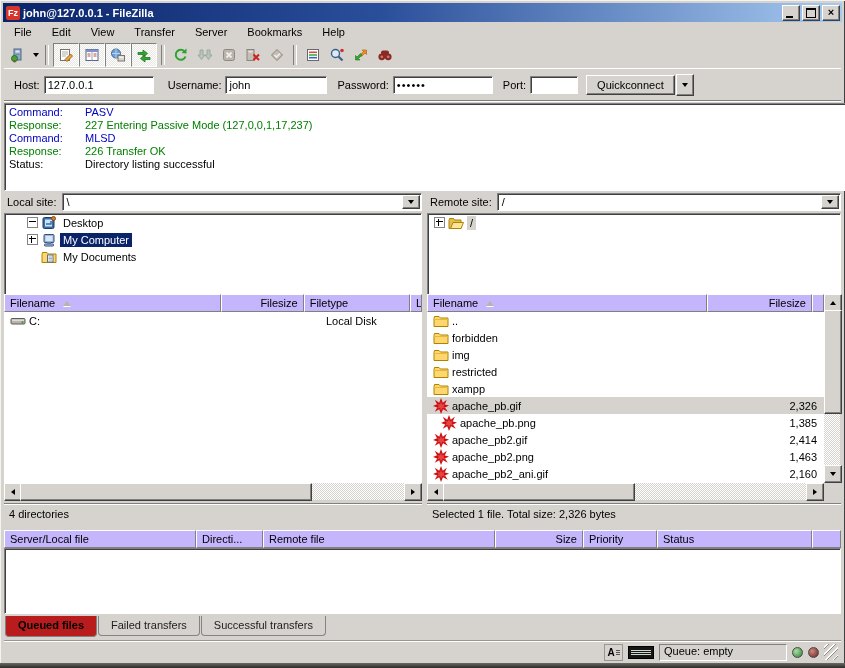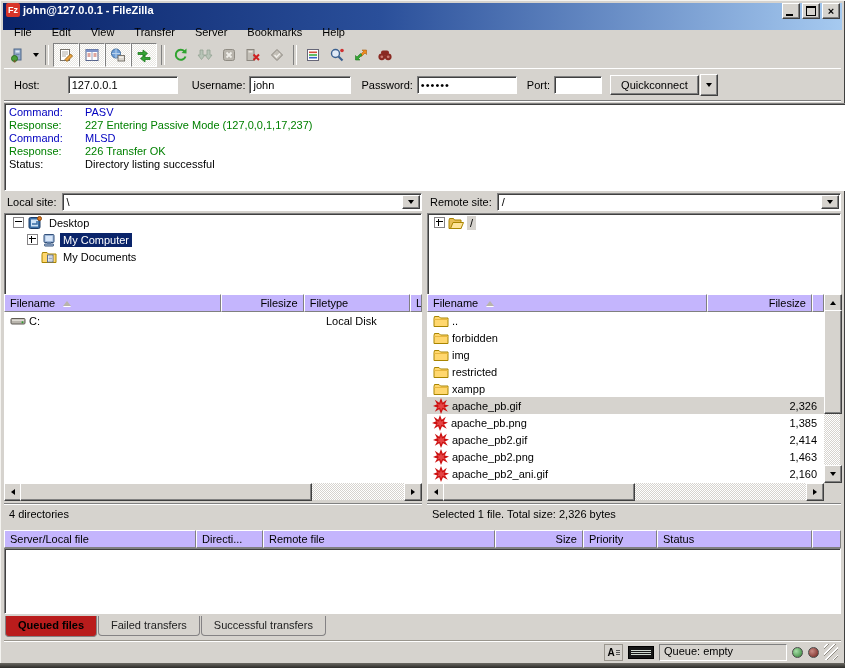--- a/index.html
+++ b/index.html
@@ -6,23 +6,23 @@
   .screen{
     position:relative;width:845px;height:668px;background:#d6d3ce;overflow:hidden;
     font-family:"Liberation Sans",sans-serif;font-size:11px;color:#000;
     box-shadow:inset 1px 1px 0 #f4f3f0, inset -1px 0 0 #404040;
   }
   
   .raised{background:#d6d3ce;border:1px solid;border-color:#ffffff #404040 #404040 #ffffff;box-shadow:inset -1px -1px 0 #808080;}
   .sunken-white{background:#fff;border:1px solid;border-color:#808080 #ffffff #ffffff #808080;box-shadow:inset 1px 1px 0 #404040;}
   .dither{background-color:#fff;background-image:repeating-conic-gradient(#d6d3ce 0% 25%, #ffffff 0% 50%);background-size:2px 2px;}
   
-  .titlebar{position:absolute;left:3px;top:3px;right:3px;height:27px;
+  .titlebar{position:absolute;left:3px;top:3px;right:3px;height:19px;
     background:linear-gradient(90deg,#0a246a,#2a4f9a 45%,#a6caf0);
-    display:flex;align-items:flex-start;padding:0 2px;}
+    display:flex;align-items:center;padding:0 2px;}
   .fz-icon{width:14px;height:14px;background:#d8352a;border-radius:2px;color:#fff;
     font-weight:bold;font-size:9px;display:flex;align-items:center;justify-content:center;margin:0 3px 0 1px;}
   .title-text{color:#fff;font-weight:bold;flex:1;padding-top:1px;}
   .winbtns{display:flex;gap:2px;}
   .wbtn{width:16px;height:14px;position:relative;display:flex;align-items:center;justify-content:center;font-size:9px;font-weight:bold;}
   .glyph-min{position:absolute;left:3px;bottom:2px;width:7px;height:2px;background:#000;}
   .glyph-max{width:8px;height:7px;border:1px solid #000;border-top-width:2px;}
   .glyph-close{font-size:11px;line-height:9px;font-weight:bold;}
   
   .menubar{position:absolute;left:4px;top:23px;right:4px;height:19px;display:flex;align-items:center;}
@@ -282,21 +282,21 @@
         <circle cx="4.8" cy="9.8" r="3.4" fill="#8a2a22"></circle>
         <circle cx="11.2" cy="9.8" r="3.4" fill="#8a2a22"></circle>
         <circle cx="4.8" cy="9.8" r="1.4" fill="#c8786f"></circle>
         <circle cx="11.2" cy="9.8" r="1.4" fill="#c8786f"></circle>
       </svg>
     </span>
   </div>
 
   <div class="quickbar">
     <span class="qc-label">Host:</span>
-    <input class="tb-input" style="width: 102px; margin-left: 24px;" value="127.0.0.1">
+    <input class="tb-input" style="width: 102px;" value="127.0.0.1">
     <span class="qc-label" style="margin-left:14px">Username:</span>
     <input class="tb-input" style="width: 94px;" value="john">
     <span class="qc-label" style="margin-left:10px">Password:</span>
     <input class="tb-input" style="width: 92px; letter-spacing: 1px;" value="••••••">
     <span class="qc-label" style="margin-left:10px">Port:</span>
     <input class="tb-input" style="width: 40px;" value="">
     <button class="qc-btn raised">Quickconnect</button>
     <span class="qc-dd raised">
         <i class="tri-down"></i>
       </span>
@@ -315,21 +315,21 @@
     <div class="site-row">
       <span class="site-label">Local site:</span>
       <span class="combo">
         <span>\</span>
         <span class="combo-dd raised">
             <i class="tri-down"></i>
           </span>
       </span>
     </div>
     <div class="tree">
-      <div class="tree-row" style="padding-left:8px">
+      <div class="tree-row" style="padding-left:22px">
         <span class="expander"></span>
         <svg class="ic" width="16" height="16">
             <use href="#i-desktop"></use>
           </svg>
         <span class="tree-label">Desktop</span>
       </div>
       <div class="tree-row" style="padding-left:22px">
         <span class="expander plus"></span>
         <svg class="ic" width="16" height="16">
             <use href="#i-mycomputer"></use>
@@ -464,21 +464,21 @@
       <div class="file-row sel-inactive">
         <span class="fr-name" style="width:290px;padding-left:3px">
             <svg class="ic" width="16" height="16">
               <use href="#i-splat"></use>
             </svg>
             <span>apache_pb.gif</span>
           </span>
         <span class="fr-size" style="width:100px">2,326</span>
       </div>
       <div class="file-row">
-        <span class="fr-name" style="width:290px;padding-left:2px">
+        <span class="fr-name" style="width:290px;padding-left:11px">
             <svg class="ic" width="16" height="16">
               <use href="#i-splat"></use>
             </svg>
             <span>apache_pb.png</span>
           </span>
         <span class="fr-size" style="width:100px">1,385</span>
       </div>
       <div class="file-row">
         <span class="fr-name" style="width:290px;padding-left:3px">
             <svg class="ic" width="16" height="16">

